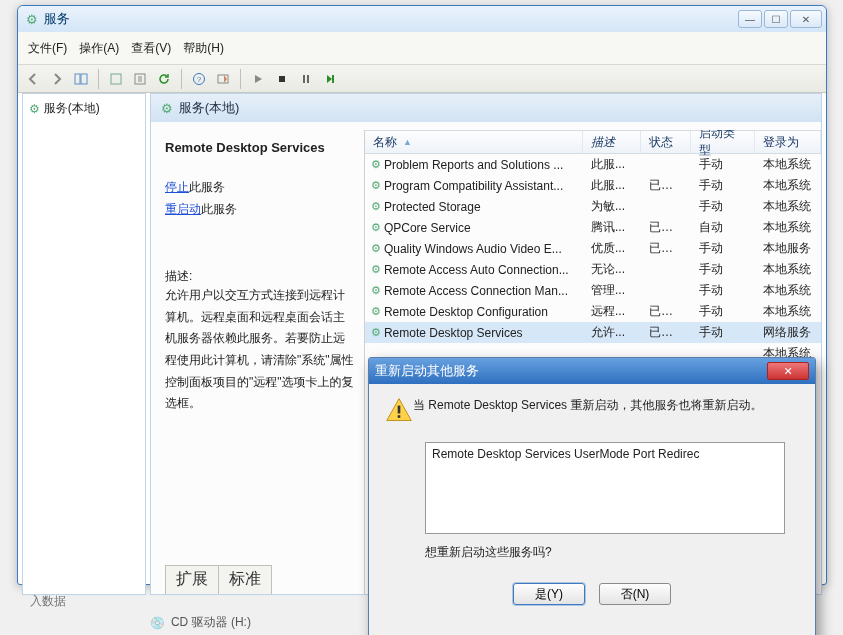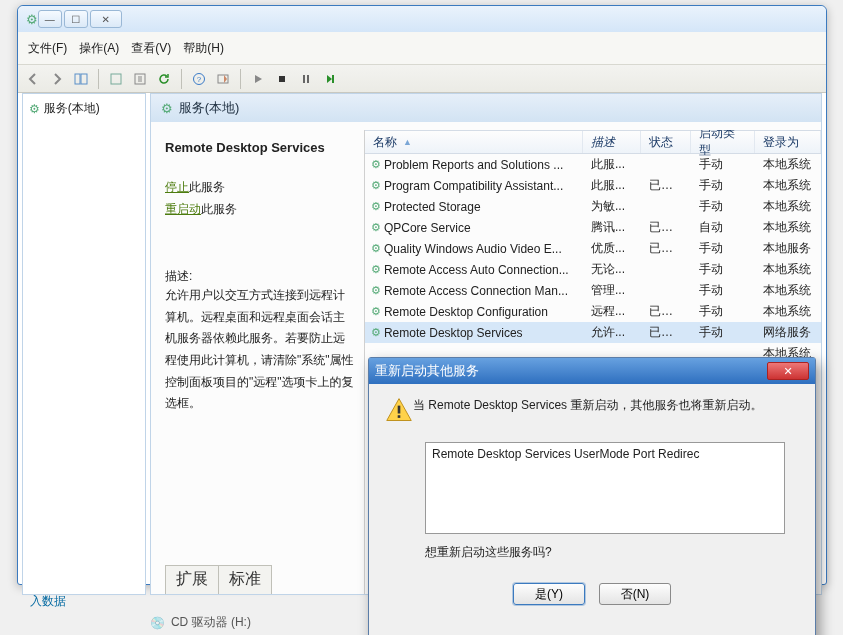--- a/index.html
+++ b/index.html
@@ -27,21 +27,21 @@
 .left-item { display: flex; align-items: center; gap: 4px; font-size: 12px; color: #222; background: #fff; padding: 2px; }
 .left-item .gear { font-size: 12px; color: #5a7; }
 
 .right-pane { flex: 1; border: 1px solid #c0d4e8; display: flex; flex-direction: column; overflow: hidden; }
 .right-header { height: 28px; background: linear-gradient(#e6eff9,#d2e3f3); display: flex; align-items: center; padding: 0 10px; font-size: 13px; color: #234; }
 .right-header .gear { color: #5a7; margin-right: 6px; }
 
 .right-body { flex: 1; background: #fcfcfc; display: flex; }
 .detail-pane { width: 210px; border-right: 1px solid #d0d0d0; margin: 8px 0 0 4px; padding: 10px 10px 0 10px; font-size: 12px; color: #222; display: flex; flex-direction: column; }
 .detail-pane h3 { font-size: 13px; font-weight: bold; margin-bottom: 22px; }
-.detail-pane a.link { color: #4d7c0f; text-decoration: underline; cursor: default; }
+.detail-pane a.link { color: #1d4ed8; text-decoration: underline; cursor: default; }
 .detail-pane .actions { line-height: 1.8; }
 .detail-pane .desc-label { margin-top: 48px; }
 .detail-pane .desc { line-height: 1.8; }
 .detail-tabs { margin-top: auto; display: flex; }
 .detail-tab { font-size: 16px; padding: 3px 10px 4px; border: 1px solid #c0c0b8; border-bottom: none; background: #f3f3f0; margin-right: -1px; color: #333; cursor: default; }
 
 .grid { flex: 1; margin-top: 8px; overflow: hidden; }
 .grid-header { display: flex; background: linear-gradient(#fdfdfd,#eef3f9); border-top: 1px solid #d4dce6; border-bottom: 1px solid #d4dce6; height: 24px; align-items: flex-start; font-size: 12px; color: #1b3a66; }
 .grid-header .col { padding: 0 8px; border-right: 1px solid #e2e8f0; height: 100%; display: flex; align-items: center; }
 .col.cname { width: 218px; }
@@ -73,28 +73,29 @@
 .dlg-icon { width: 28px; height: 28px; flex-shrink: 0; }
 .dlg-icon svg { width: 28px; height: 28px; }
 .dlg-list { margin: 18px 0 10px 40px; width: 360px; height: 92px; border: 1px solid #999; background: #fff; padding: 4px 6px; font-family: "SimSun", monospace; font-size: 12px; overflow: hidden; }
 .dlg-q { margin-left: 40px; margin-top: 6px; }
 .dlg-btns { display: flex; justify-content: center; gap: 14px; margin-top: 22px; }
 .dlg-btn { width: 72px; height: 22px; font-size: 12px; background: linear-gradient(#fdfdfd,#e4e4e4); border: 1px solid #8a8a8a; border-radius: 3px; cursor: default; }
 .dlg-btn.default { border-color: #3b7abf; box-shadow: 0 0 0 1px rgba(59,122,191,.35); }
 
 
 .bottom-drive { position: absolute; left: 150px; top: 614px; font-size: 12px; color: #555; display: flex; align-items: center; gap: 6px; }
-.left-count { position: absolute; left: 30px; top: 593px; font-size: 12px; color: #0369a1; }
+.left-count { position: absolute; left: 30px; top: 593px; font-size: 12px; color: #737373; }
 </style>
 </head>
 <body>
 
 <div class="window">
   <div class="titlebar">
     <span class="icon">⚙</span>
+    <span class="title">服务</span>
     <div class="win-controls">
       <div class="win-btn">—</div>
       <div class="win-btn">☐</div>
       <div class="win-btn close">✕</div>
     </div>
   </div>
 
   <div class="menubar">
     <div class="item">文件(F)</div>
     <div class="item">操作(A)</div>

